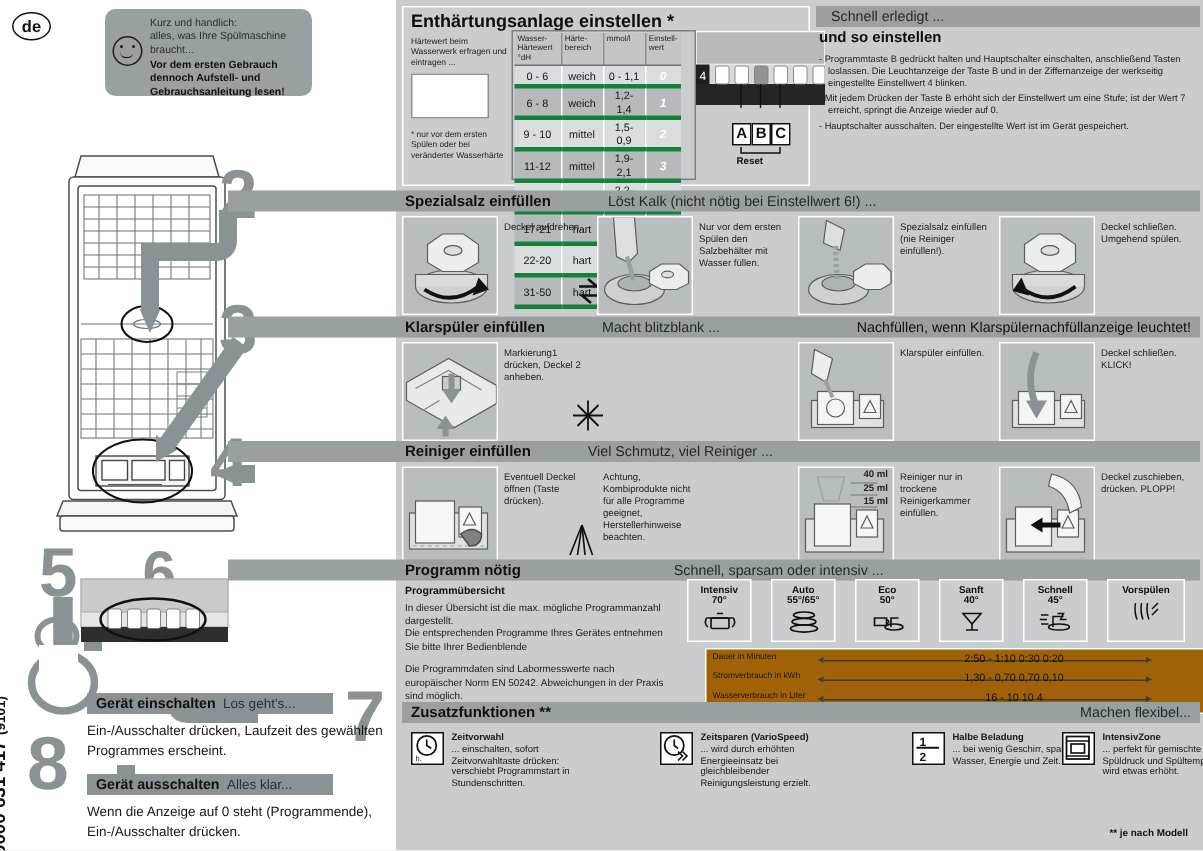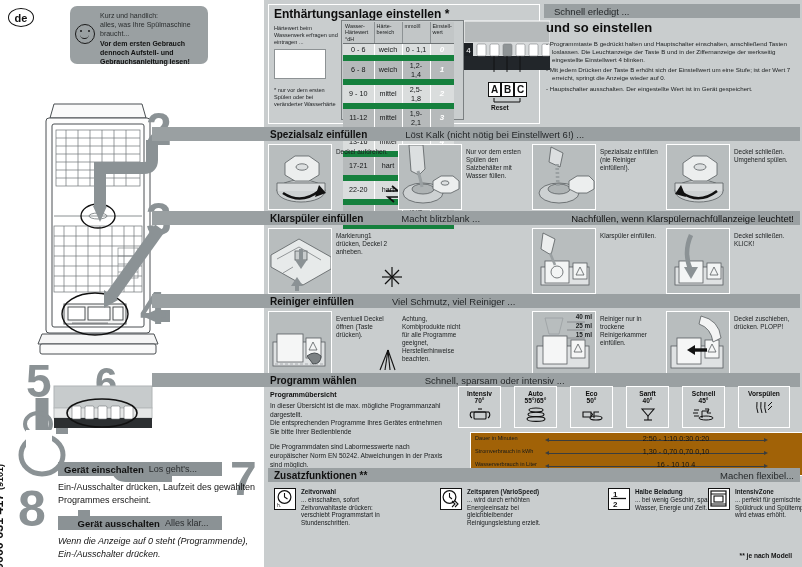--- a/index.html
+++ b/index.html
@@ -107,42 +107,42 @@
     border-collapse: collapse; font-size: 6.4px;
   }
   table.hard th {
     background: #c2c6c7; color: #1c1f20; font-weight: normal;
     font-size: 5.4px; text-align: left; padding: 1px 2px;
     border-right: 1px solid #8d9294; border-bottom: 1px solid #6d7274;
     line-height: 6.4px; vertical-align: top;
   }
   table.hard td {
     padding: 0 3px; height: 14px; text-align: center;
-    border-right: 1px solid #ffffff; border-bottom: 6px solid #15803d;
+    border-right: 1px solid #ffffff; border-bottom: 3px solid #15803d;
     color: #131516; font-size: 7.2px;
   }
   table.hard tr.even td { background: #dadddd; }
   table.hard tr.odd  td { background: #b6babb; }
   table.hard td.setv {
     background: #222627; color: #ffffff; font-style: italic;
     font-weight: bold; font-size: 8px; width: 17px;
     border-right: none;
   }
   #sec1-outerbox { position:absolute; left:72px; top:15px; width:123px; height:100px;
                    border:1px solid #7b8082; }
   .abc-box {
     position: absolute; width: 13px; height: 15px; background: #fff;
     border: 1px solid #111; font-size: 10px; font-weight: bold;
     display: flex; align-items: center; justify-content: center; color: #111;
   }
   #reset-lbl { position: absolute; font-size: 6.5px; font-weight: bold; color: #111; }
 
   
   #sec1r { position: absolute; left: 282px; top: 20px; width: 252px; }
-  #sec1r h4 { margin: 0 0 5px 0; font-size: 13px; color: #0e0e0e; }
+  #sec1r h4 { margin: 0 0 5px 0; font-size: 10px; color: #0e0e0e; }
   #sec1r ul { margin: 0; padding: 0; list-style: none; }
   #sec1r li { font-size: 6.2px; color: #1a1d1e; line-height: 7.8px;
               margin-bottom: 3px; padding-left: 6px; text-indent: -6px; }
 
   
   .pic {
     position: absolute; background: #b8bdbe; border: 1px solid #ffffff;
     overflow: hidden;
   }
   .cap { position: absolute; font-size: 6.4px; color: #1b1e1f; line-height: 8px; }
@@ -315,25 +315,25 @@
       </g>
       <ellipse cx="50" cy="29" rx="35" ry="14" stroke="#111" stroke-width="1.6" fill="none"></ellipse>
     </svg>
 
     <div class="hbar" style="left:58px;top:462px;width:164px;">
       <span class="t">Gerät einschalten</span>
       <span class="hbar-sub">Los geht's...</span>
     </div>
     <div class="bodytext" style="left:58px;top:481px;width:198px;">Ein-/Ausschalter drücken, Laufzeit des gewählten Programmes erscheint.</div>
 
-    <div class="hbar" style="left:58px;top:516px;width:164px;justify-content:center;">
+    <div class="hbar" style="left:58px;top:516px;width:164px;">
       <span class="t">Gerät ausschalten</span>
       <span class="hbar-sub">Alles klar...</span>
     </div>
-    <div class="bodytext" style="left:58px;top:535px;width:200px;font-style:italic;">Wenn die Anzeige auf 0 steht (Programmende), Ein-/Ausschalter drücken.</div>
+    <div class="bodytext" style="left:58px;top:535px;width:200px;">Wenn die Anzeige auf 0 steht (Programmende), Ein-/Ausschalter drücken.</div>
   </div>
 
   <div id="right">
 
     <div class="secbar" style="left:280px;top:4px;width:256px;">
       <span class="sub">Schnell erledigt ...</span>
     </div>
 
     <div id="sec1">
       <div class="title">Enthärtungsanlage einstellen *</div>
@@ -359,21 +359,21 @@
             </tr>
           <tr class="odd">
               <td>6 - 8</td>
               <td>weich</td>
               <td>1,2-1,4</td>
               <td class="setv">1</td>
             </tr>
           <tr class="even">
               <td>9 - 10</td>
               <td>mittel</td>
-              <td>2,5-1,8</td>
+              <td>1,5-0,9</td>
               <td class="setv">2</td>
             </tr>
           <tr class="odd">
               <td>11-12</td>
               <td>mittel</td>
               <td>1,9-2,1</td>
               <td class="setv">3</td>
             </tr>
           <tr class="even">
               <td>13-16</td>
@@ -621,22 +621,22 @@
           <polygon points="45,32 41,40 49,40" fill="none"></polygon>
           <path d="M34 4 Q52 8 54 26 L46 30 Q44 16 32 12 Z" fill="#f3f4f4"></path>
         </g>
         <path d="M40 38 L26 38" stroke="#111" stroke-width="3.4"></path>
         <polygon points="20,38 28,33 28,43" fill="#111"></polygon>
       </svg>
     </div>
     <div class="cap" style="left:470px;top:315px;width:62px;">Deckel zuschieben, drücken. PLOPP!</div>
 
     <div class="secbar" style="left:-112px;top:373px;width:648px;">
-      <span class="ttl" style="padding-left:118px;">Programm wählen</span>
-      <span class="sub" style="padding-left:68px;">Schnell, sparsam oder intensiv ...</span>
+      <span class="ttl" style="padding-left:118px;">Programm nötig</span>
+      <span class="sub" style="padding-left:102px;">Schnell, sparsam oder intensiv ...</span>
     </div>
 
     <div style="position:absolute;left:6px;top:391px;width:178px;">
       <div style="font-size:7px;font-weight:bold;color:#0e0e0e;margin-bottom:4px;">Programmübersicht</div>
       <div style="font-size:6.6px;color:#171a1b;line-height:8.6px;">In dieser Übersicht ist die max. mögliche Programmanzahl dargestellt.</div>
       <div style="font-size:6.6px;color:#171a1b;line-height:8.6px;">Die entsprechenden Programme Ihres Gerätes entnehmen Sie bitte Ihrer Bedienblende</div>
       <div style="font-size:6.6px;color:#171a1b;line-height:8.6px;margin-top:7px;">Die Programmdaten sind Labormesswerte nach europäischer Norm EN 50242. Abweichungen in der Praxis sind möglich.</div>
     </div>
 
     <div class="progbtn" style="left:194px;top:24px;top:386px;">

